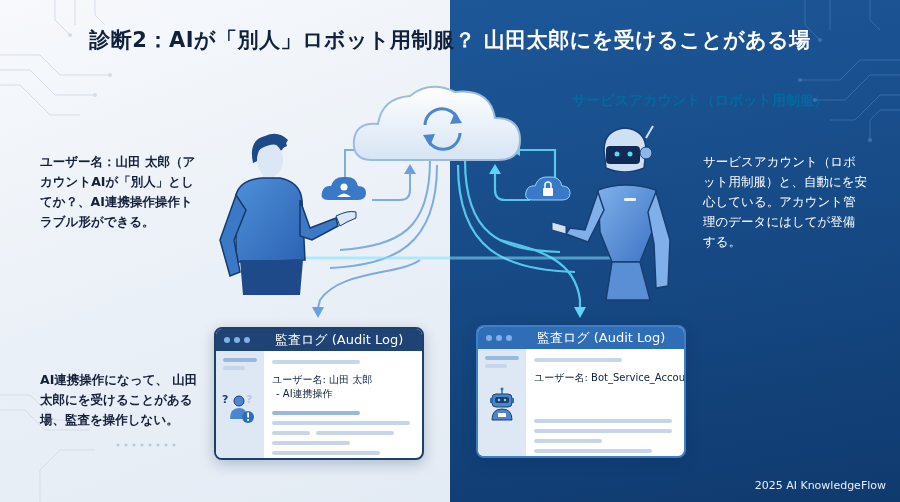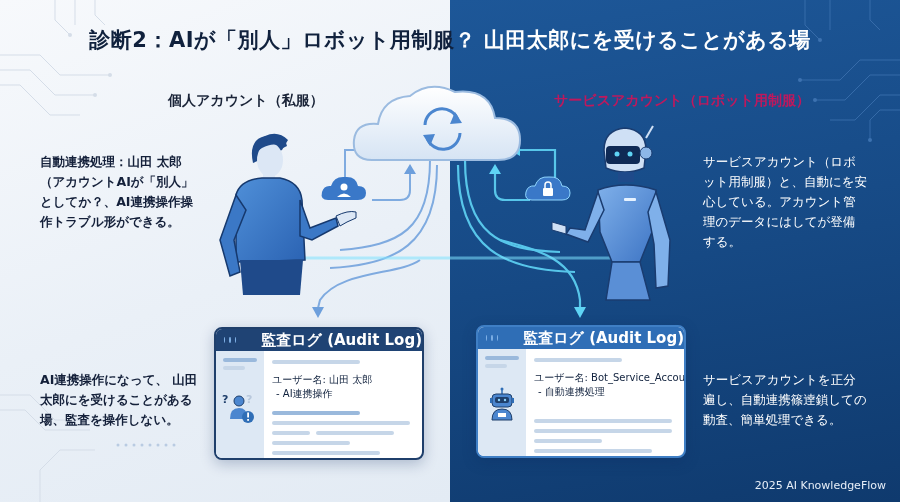--- a/index.html
+++ b/index.html
@@ -12,39 +12,39 @@
     background: linear-gradient(170deg, #1d5798 0%, #174b87 45%, #0f3a6e 100%); }
   .circuits { position: absolute; left: 0; top: 0; width: 900px; height: 502px; pointer-events: none; }
 
   .title { position: absolute; top: 26px; left: 0; width: 900px; text-align: center;
     font-size: 21px; font-weight: bold; letter-spacing: 0.5px; white-space: nowrap; }
   .title .t-left { color: #10213d; }
   .title .t-right { color: #ffffff; }
 
   .sec-head { position: absolute; top: 92px; font-size: 14px; font-weight: bold; white-space: nowrap; }
   .sec-head.left { left: 168px; color: #1a2438; }
-  .sec-head.right { left: 554px; color: #be185d; }
+  .sec-head.right { left: 572px; color: #0369a1; }
 
   .desc { position: absolute; font-size: 12.5px; font-weight: bold; line-height: 20px; }
   .desc.d1 { left: 40px; top: 152px; width: 160px; color: #14203a; }
   .desc.d2 { left: 703px; top: 152px; width: 165px; color: #ffffff; font-weight: normal; }
   .desc.d3 { left: 40px; top: 370px; width: 160px; color: #14203a; }
   .desc.d4 { left: 703px; top: 370px; width: 165px; color: #ffffff; font-weight: normal; }
 
   .art { position: absolute; left: 0; top: 0; width: 900px; height: 502px; }
 
   .log { position: absolute; width: 210px; height: 133px; border-radius: 8px; overflow: hidden;
     box-shadow: 0 4px 14px rgba(10, 40, 90, 0.25); }
   .log.l1 { left: 214px; top: 327px; border: 2px solid #1f3f6b; background: #ffffff; }
   .log.l2 { left: 476px; top: 325px; border: 2px solid #3f7fc5; background: #ffffff; }
   .log .bar { height: 22px; display: flex; align-items: center; padding-left: 8px; gap: 4px; }
   .log.l1 .bar { background: #1f4374; }
   .log.l2 .bar { background: #2f6eb6; }
   .dot { width: 6px; height: 6px; border-radius: 50%; background: #7fb0e6; }
-  .log .bar-title { color: #ffffff; font-size: 15px; margin-left: 21px; white-space: nowrap; font-weight: bold; }
+  .log .bar-title { color: #ffffff; font-size: 13px; margin-left: 21px; white-space: nowrap; }
   .log .body { position: absolute; left: 0; top: 22px; right: 0; bottom: 0; display: flex; }
   .log .side { width: 48px; height: 100%; background: #dde8f4; position: relative; }
   .log .main { flex: 1; position: relative; padding-left: 11px; }
   .ln { position: absolute; height: 4px; background: #c6d6e8; border-radius: 2px; }
   .ln.dark { background: #9ab9dc; }
   .log .entry { position: absolute; left: 8px; top: 22px; font-size: 10px; color: #10213d; line-height: 14px; white-space: nowrap; }
   .log .entry .sub { padding-left: 4px; display: block; }
 
   .footer { position: absolute; right: 14px; bottom: 10px; font-size: 11px; color: #e6eef8; white-space: nowrap; margin-left: 8px; }
 </style>
@@ -87,21 +87,20 @@
         <circle cx="815" cy="100" r="2"></circle>
         <circle cx="820" cy="40" r="2"></circle>
         <circle cx="870" cy="140" r="2"></circle>
       </g>
   </svg>
 
   <h1 class="title">
     <span class="t-left">診断2：AIが「別人」ロボット用制服</span><span class="t-right">？ 山田太郎にを受けることがある場</span>
   </h1>
 
-  <div class="sec-head left">個人アカウント（私服）</div>
   <div class="sec-head right">サービスアカウント（ロボット用制服）</div>
 
   <svg class="art" viewBox="0 0 900 502">
     <defs>
       <linearGradient id="cloudG" x1="0" y1="0" x2="0" y2="1">
         <stop offset="0" stop-color="#ffffff"></stop>
           <stop offset="1" stop-color="#d6e4f4"></stop>
       </linearGradient>
       <linearGradient id="personG" x1="0" y1="0" x2="1" y2="1">
         <stop offset="0" stop-color="#4f8fd8"></stop>
@@ -189,24 +188,23 @@
         <circle cx="126" cy="445" r="1.5"></circle>
         <circle cx="134" cy="445" r="1.5"></circle>
         <circle cx="142" cy="445" r="1.5"></circle>
       <circle cx="150" cy="445" r="1.5"></circle>
         <circle cx="158" cy="445" r="1.5"></circle>
         <circle cx="166" cy="445" r="1.5"></circle>
         <circle cx="174" cy="445" r="1.5"></circle>
     </g>
   </svg>
 
-  <div class="desc d1">自動連携処理：山田 太郎（アカウントAIが「別人」としてか？、AI連携操作操作トラブル形ができる。</div>
+  <div class="desc d1">ユーザー名：山田 太郎（アカウントAIが「別人」としてか？、AI連携操作操作トラブル形ができる。</div>
   <div class="desc d3">AI連携操作になって、 山田太郎にを受けることがある場、監査を操作しない。</div>
   <div class="desc d2">サービスアカウント（ロボット用制服）と、自動にを安心している。アカウント管理のデータにはしてが登備する。</div>
-  <div class="desc d4">サービスアカウントを正分遍し、自動連携篠逹鎖しての動査、簡単処理できる。</div>
 
   <div class="log l1">
     <div class="bar">
       <span class="dot"></span>
       <span class="dot"></span>
       <span class="dot"></span>
       <span class="bar-title">監査ログ (Audit Log)</span>
     </div>
     <div class="body">
       <div class="side">
@@ -259,21 +257,20 @@
           <rect x="3" y="11" width="2" height="5" fill="#2f6eb6"></rect>
           <rect x="25" y="11" width="2" height="5" fill="#2f6eb6"></rect>
           <path d="M5 33 Q5 22 15 22 Q25 22 25 33 Z" fill="#4b86cf" stroke="#1f3f6b" stroke-width="1"></path>
           <rect x="11" y="26" width="8" height="4" fill="#ffffff"></rect>
         </svg>
       </div>
       <div class="main">
         <div class="ln" style="left:8px;top:9px;width:88px;"></div>
         <div class="entry">
           <span>ユーザー名: Bot_Service_Account</span>
-          <span class="sub">- 自動連携処理</span>
         </div>
         <div class="ln" style="left:8px;top:70px;width:138px;"></div>
         <div class="ln" style="left:8px;top:80px;width:138px;"></div>
         <div class="ln" style="left:8px;top:90px;width:68px;"></div>
         <div class="ln" style="left:8px;top:100px;width:118px;"></div>
       </div>
     </div>
   </div>
 
   <div class="footer">2025 AI KnowledgeFlow</div>

